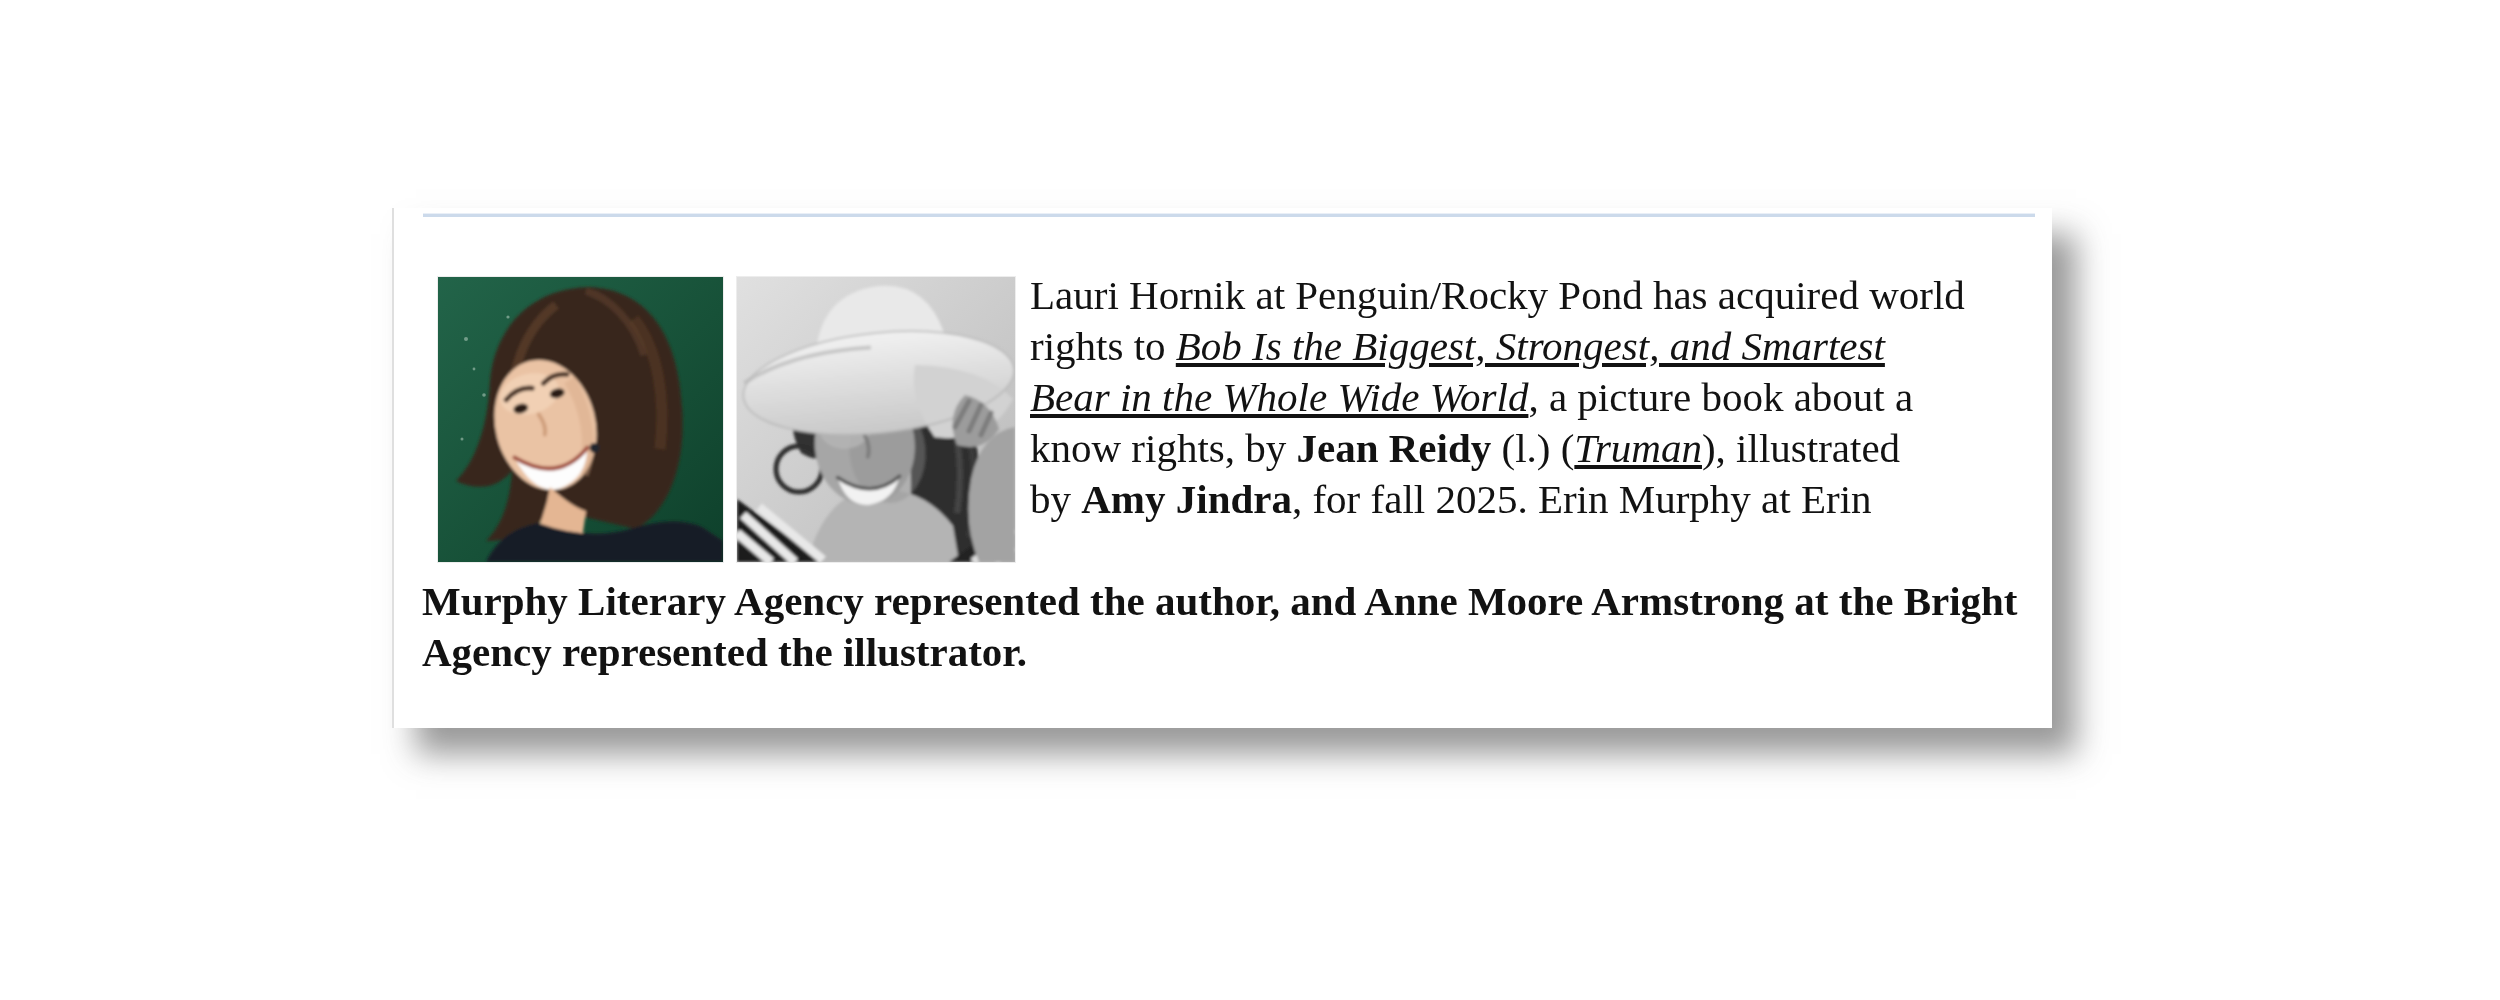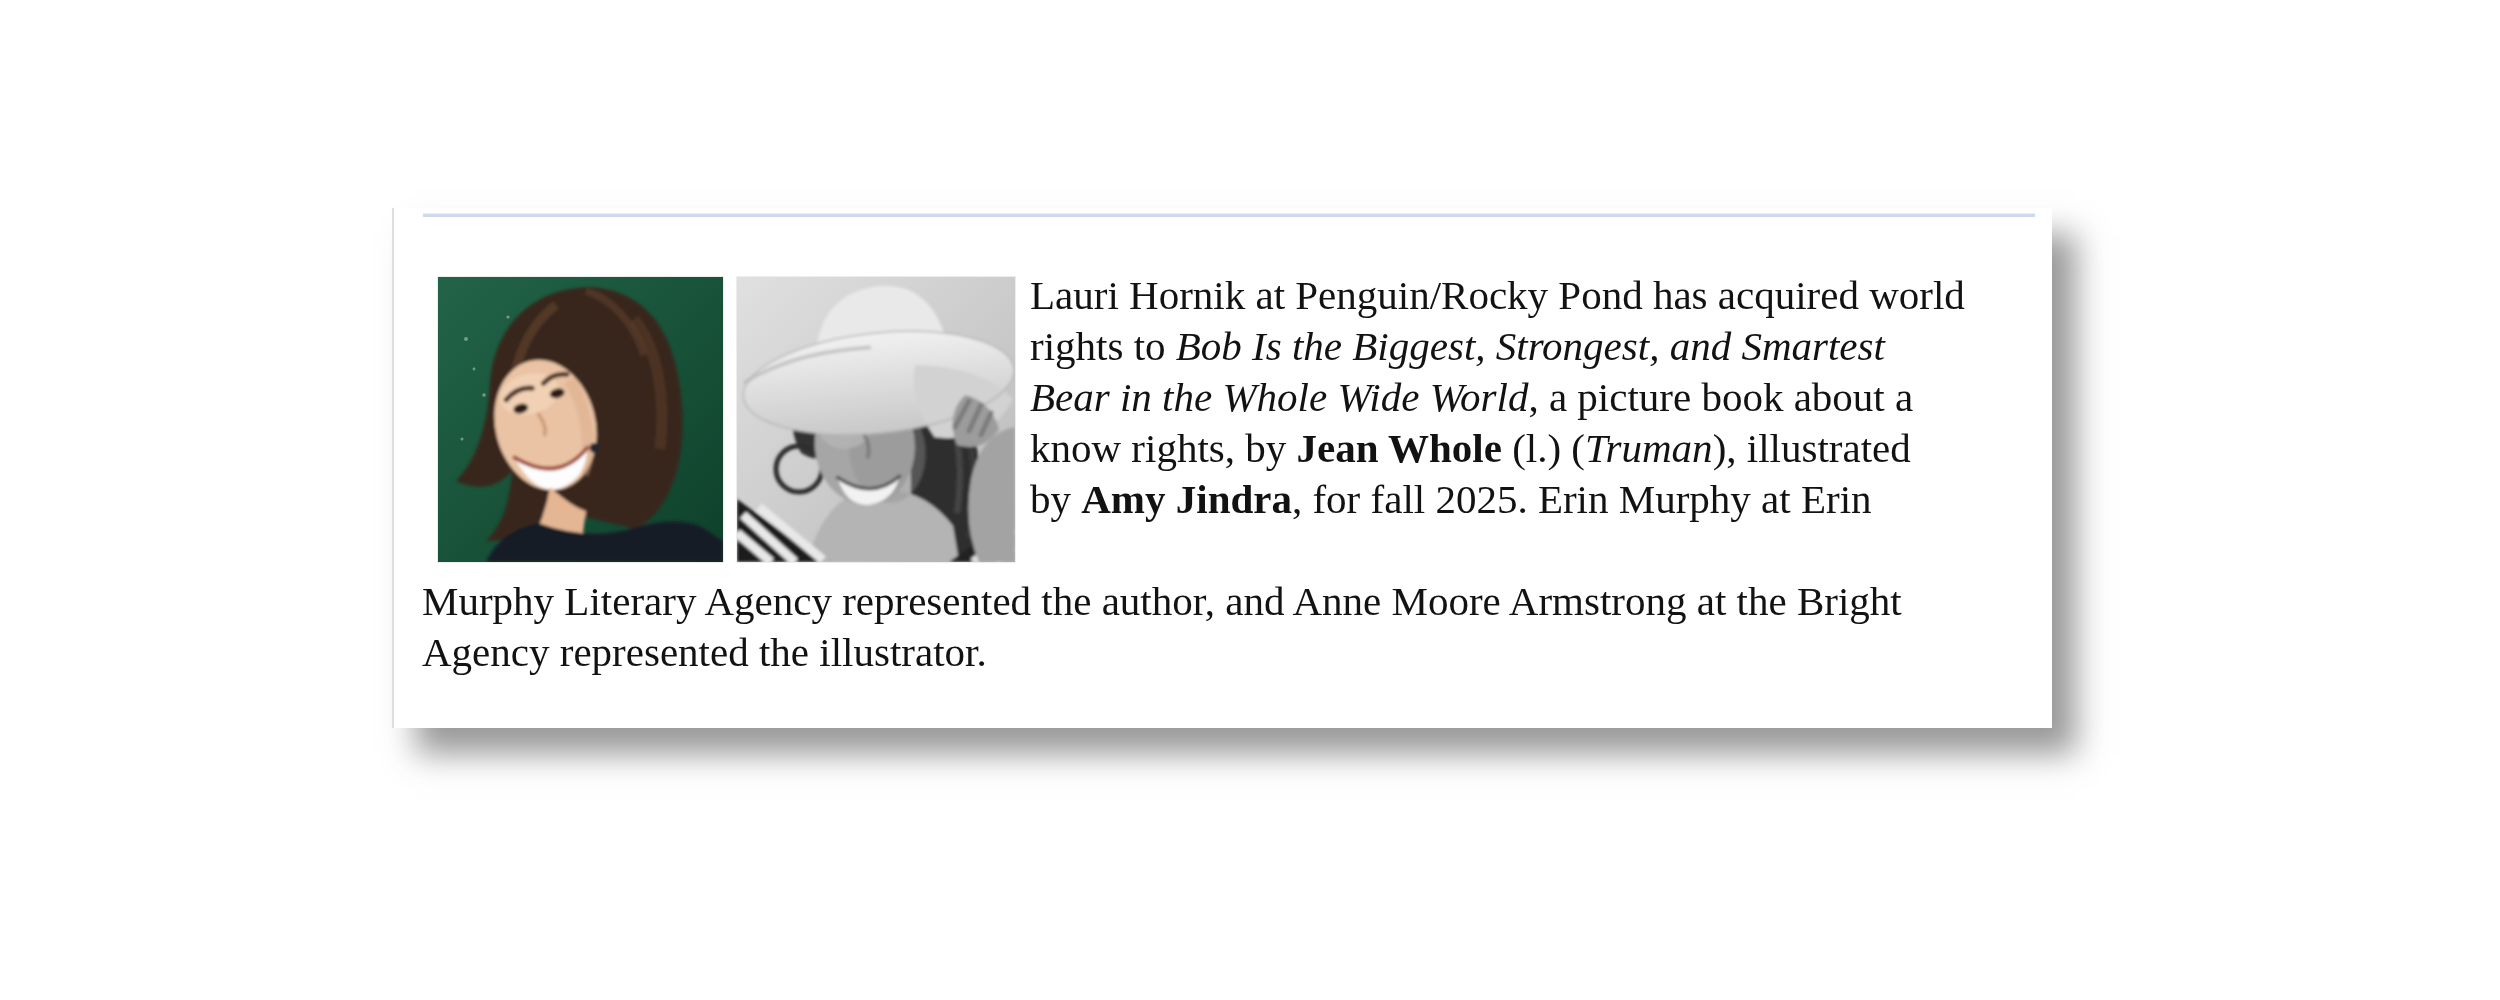--- a/index.html
+++ b/index.html
@@ -56,28 +56,29 @@
     position: absolute;
     left: 636px;
     top: 62px;
     width: 1020px;
   }
   .text-full {
     position: absolute;
     left: 28px;
     top: 368px;
     width: 1618px;
+    font-weight: bold;
   }
   .line {
     height: 51px;
     line-height: 51px;
     white-space: nowrap;
   }
   .seg-b { font-weight: bold; }
-  .seg-i { font-style: italic; }
+  .seg-i { font-style: italic; text-decoration: underline; }
 </style>
 </head>
 <body>
 
 <div class="stage">
 
   <div class="card">
 
     <div class="divider"></div>
 
@@ -199,21 +200,21 @@
           </g>
         </g>
       </svg>
 
     </div>
 
     <div class="article-text text-right">
       <div class="line"><span class="seg-n">Lauri Hornik at Penguin/Rocky Pond has acquired world</span></div>
       <div class="line"><span class="seg-n">rights to </span><span class="seg-i">Bob Is the Biggest, Strongest, and Smartest</span></div>
       <div class="line"><span class="seg-i">Bear in the Whole Wide World</span><span class="seg-n">, a picture book about a</span></div>
-      <div class="line"><span class="seg-n">know rights, by </span><span class="seg-b">Jean Whole</span><span class="seg-n"> (l.) (</span><span class="seg-i">Truman</span><span class="seg-n">), illustrated</span></div>
+      <div class="line"><span class="seg-n">know rights, by </span><span class="seg-b">Jean Reidy</span><span class="seg-n"> (l.) (</span><span class="seg-i">Truman</span><span class="seg-n">), illustrated</span></div>
       <div class="line"><span class="seg-n">by </span><span class="seg-b">Amy Jindra</span><span class="seg-n">, for fall 2025. Erin Murphy at Erin</span></div>
     </div>
 
     <div class="article-text text-full">
       <div class="line"><span class="seg-n">Murphy Literary Agency represented the author, and Anne Moore Armstrong at the Bright</span></div>
       <div class="line"><span class="seg-n">Agency represented the illustrator.</span></div>
     </div>
 
   </div>
 </div>

